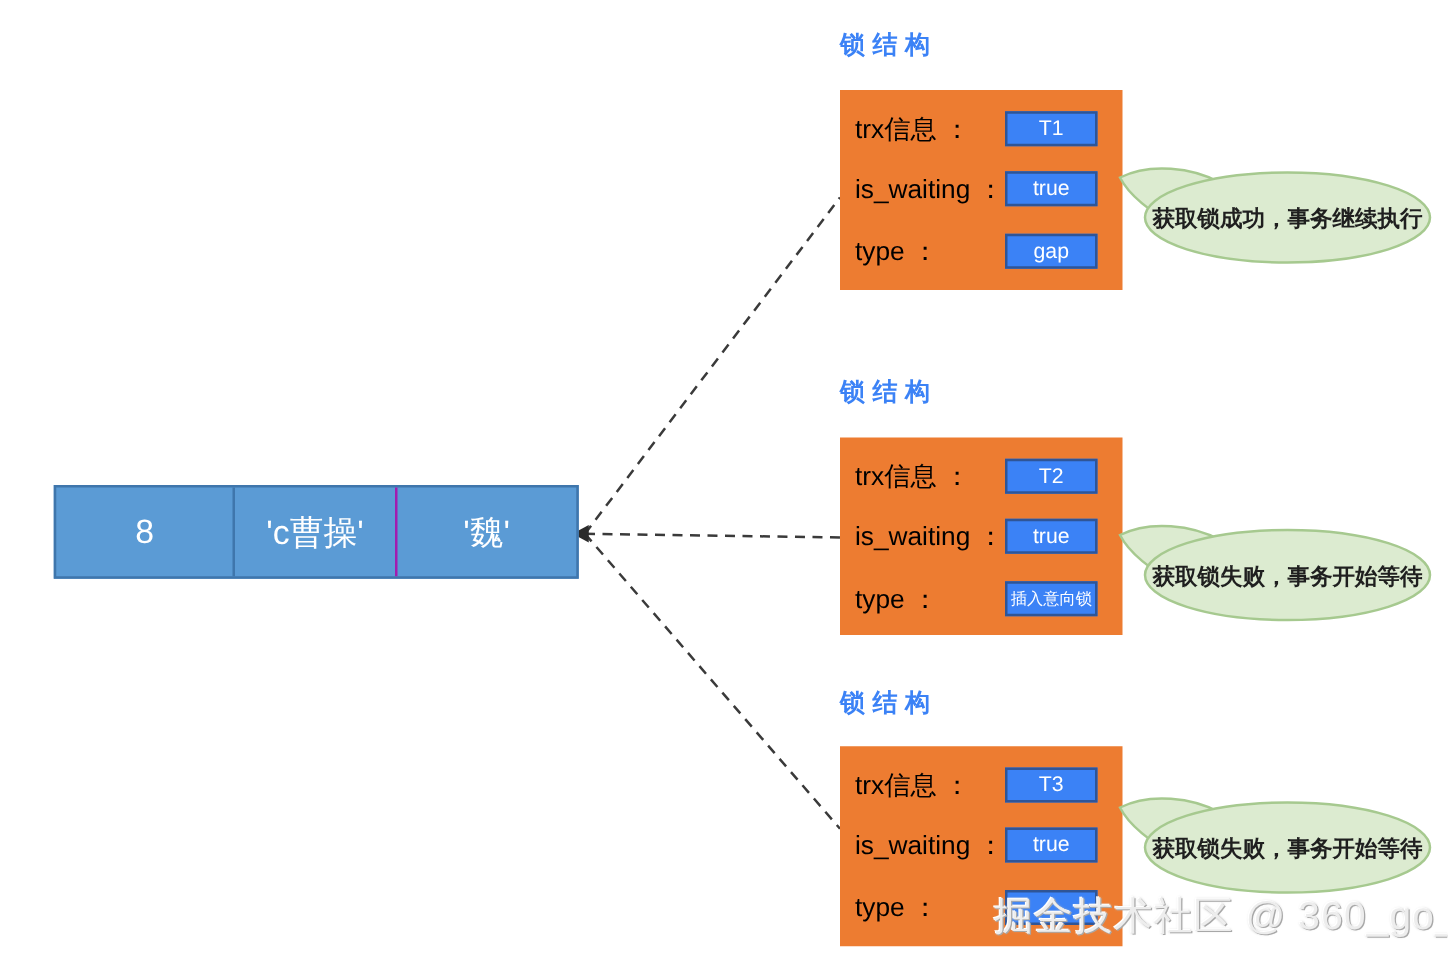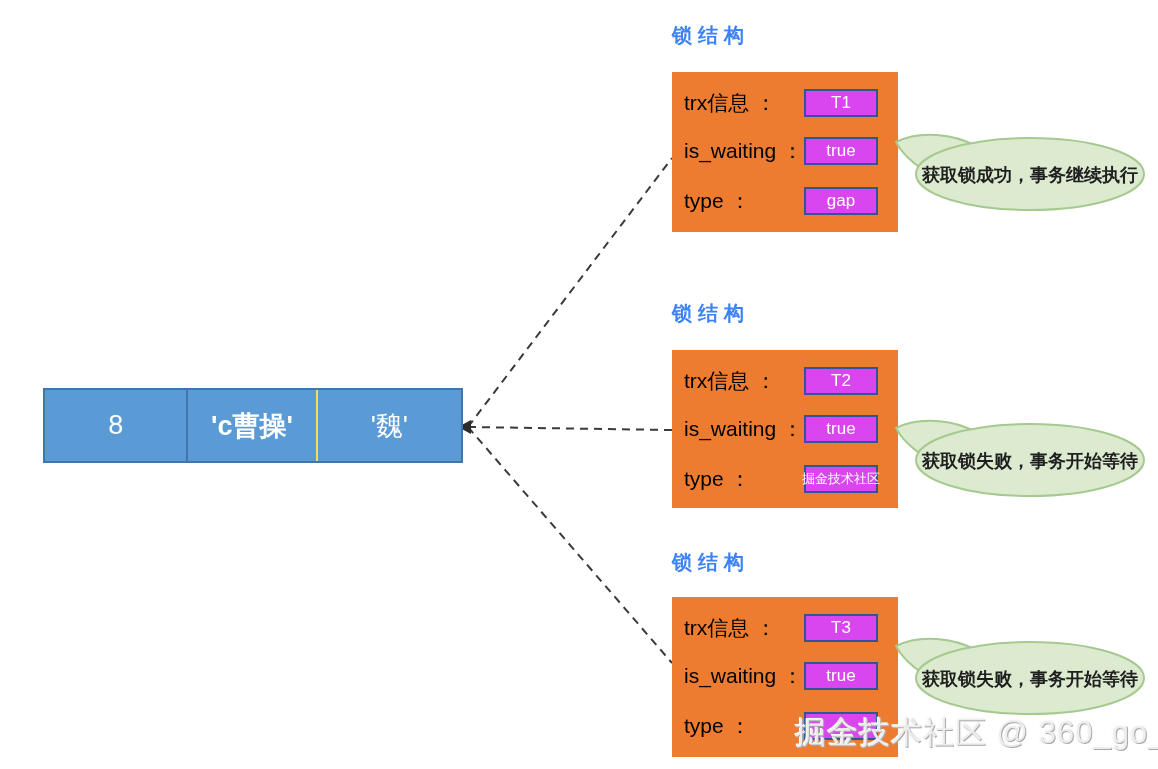--- a/index.html
+++ b/index.html
@@ -33,21 +33,21 @@
   }
   .record-cell {
     display: flex;
     align-items: center;
     justify-content: center;
     color: #ffffff;
     font-size: 27px;
     height: 100%;
   }
   .record-cell.c1 { width: 144px; border-right: 2px solid #3F76AC; }
-  .record-cell.c2 { width: 130px; border-right: 2px solid #fde047; font-weight: bold; }
+  .record-cell.c2 { width: 130px; border-right: 2px solid #a21caf; }
   .record-cell.c3 { width: 144px; }
 
   
   .lock-title {
     position: absolute;
     left: 672px;
     width: 226px;
     text-align: left;
     font-family: "DejaVu Serif", serif;
     font-weight: bold;
@@ -77,21 +77,21 @@
   .row-2 { top: 64px; }
   .row-3 { top: 114px; text-align: center; }
   .lock-label {
     color: #000000;
     font-size: 21px;
     white-space: nowrap;
   }
   .value-chip {
     width: 74px;
     height: 28px;
-    background: #d946ef;
+    background: #3b82f6;
     border: 2px solid #2F5597;
     color: #ffffff;
     font-size: 17px;
     display: flex;
     align-items: center;
     justify-content: center;
     white-space: nowrap;
   }
   .value-chip.small { font-size: 13px; }
 
@@ -161,21 +161,21 @@
     <div class="lock-row row-1">
       <span class="lock-label">trx信息 ：</span>
       <span class="value-chip">T2</span>
     </div>
     <div class="lock-row row-2">
       <span class="lock-label">is_waiting ：</span>
       <span class="value-chip">true</span>
     </div>
     <div class="lock-row row-3">
       <span class="lock-label">type ：</span>
-      <span class="value-chip small">掘金技术社区</span>
+      <span class="value-chip small">插入意向锁</span>
     </div>
   </div>
 
   <div class="lock-title" style="top:549px;">锁结构</div>
   <div class="lock-box" style="top:597px;height:160px;">
     <div class="lock-row row-1">
       <span class="lock-label">trx信息 ：</span>
       <span class="value-chip">T3</span>
     </div>
     <div class="lock-row row-2">

